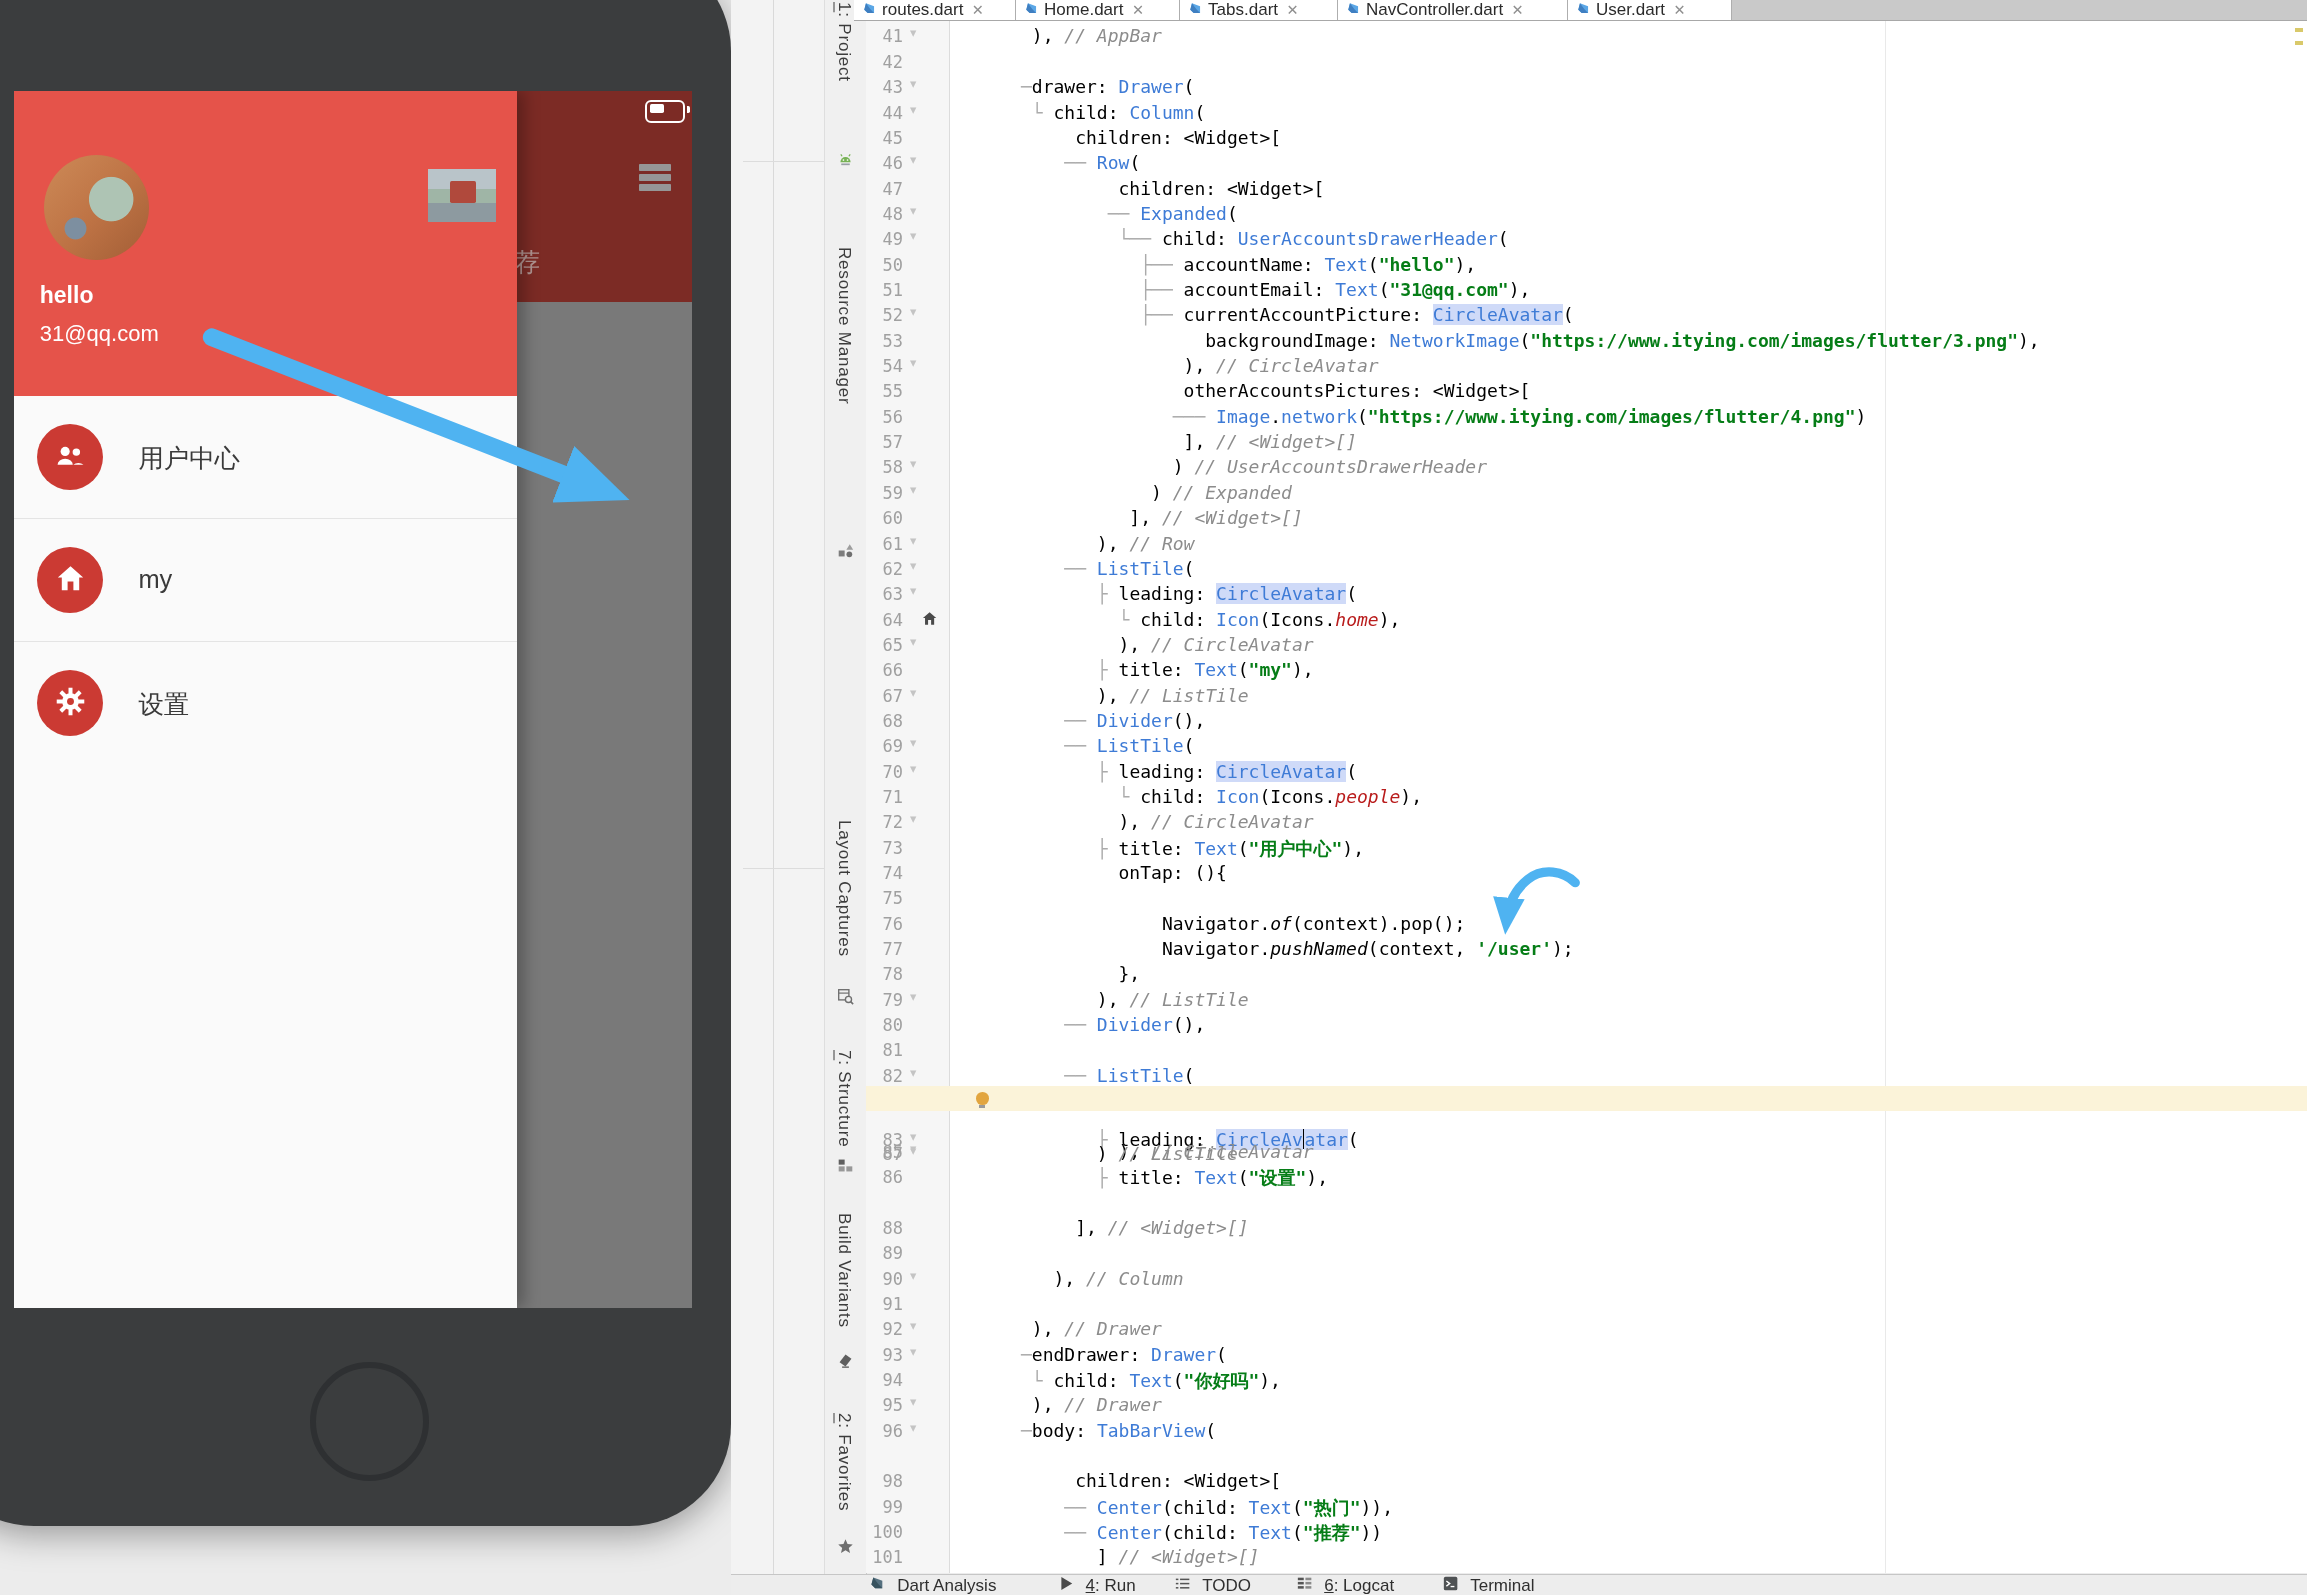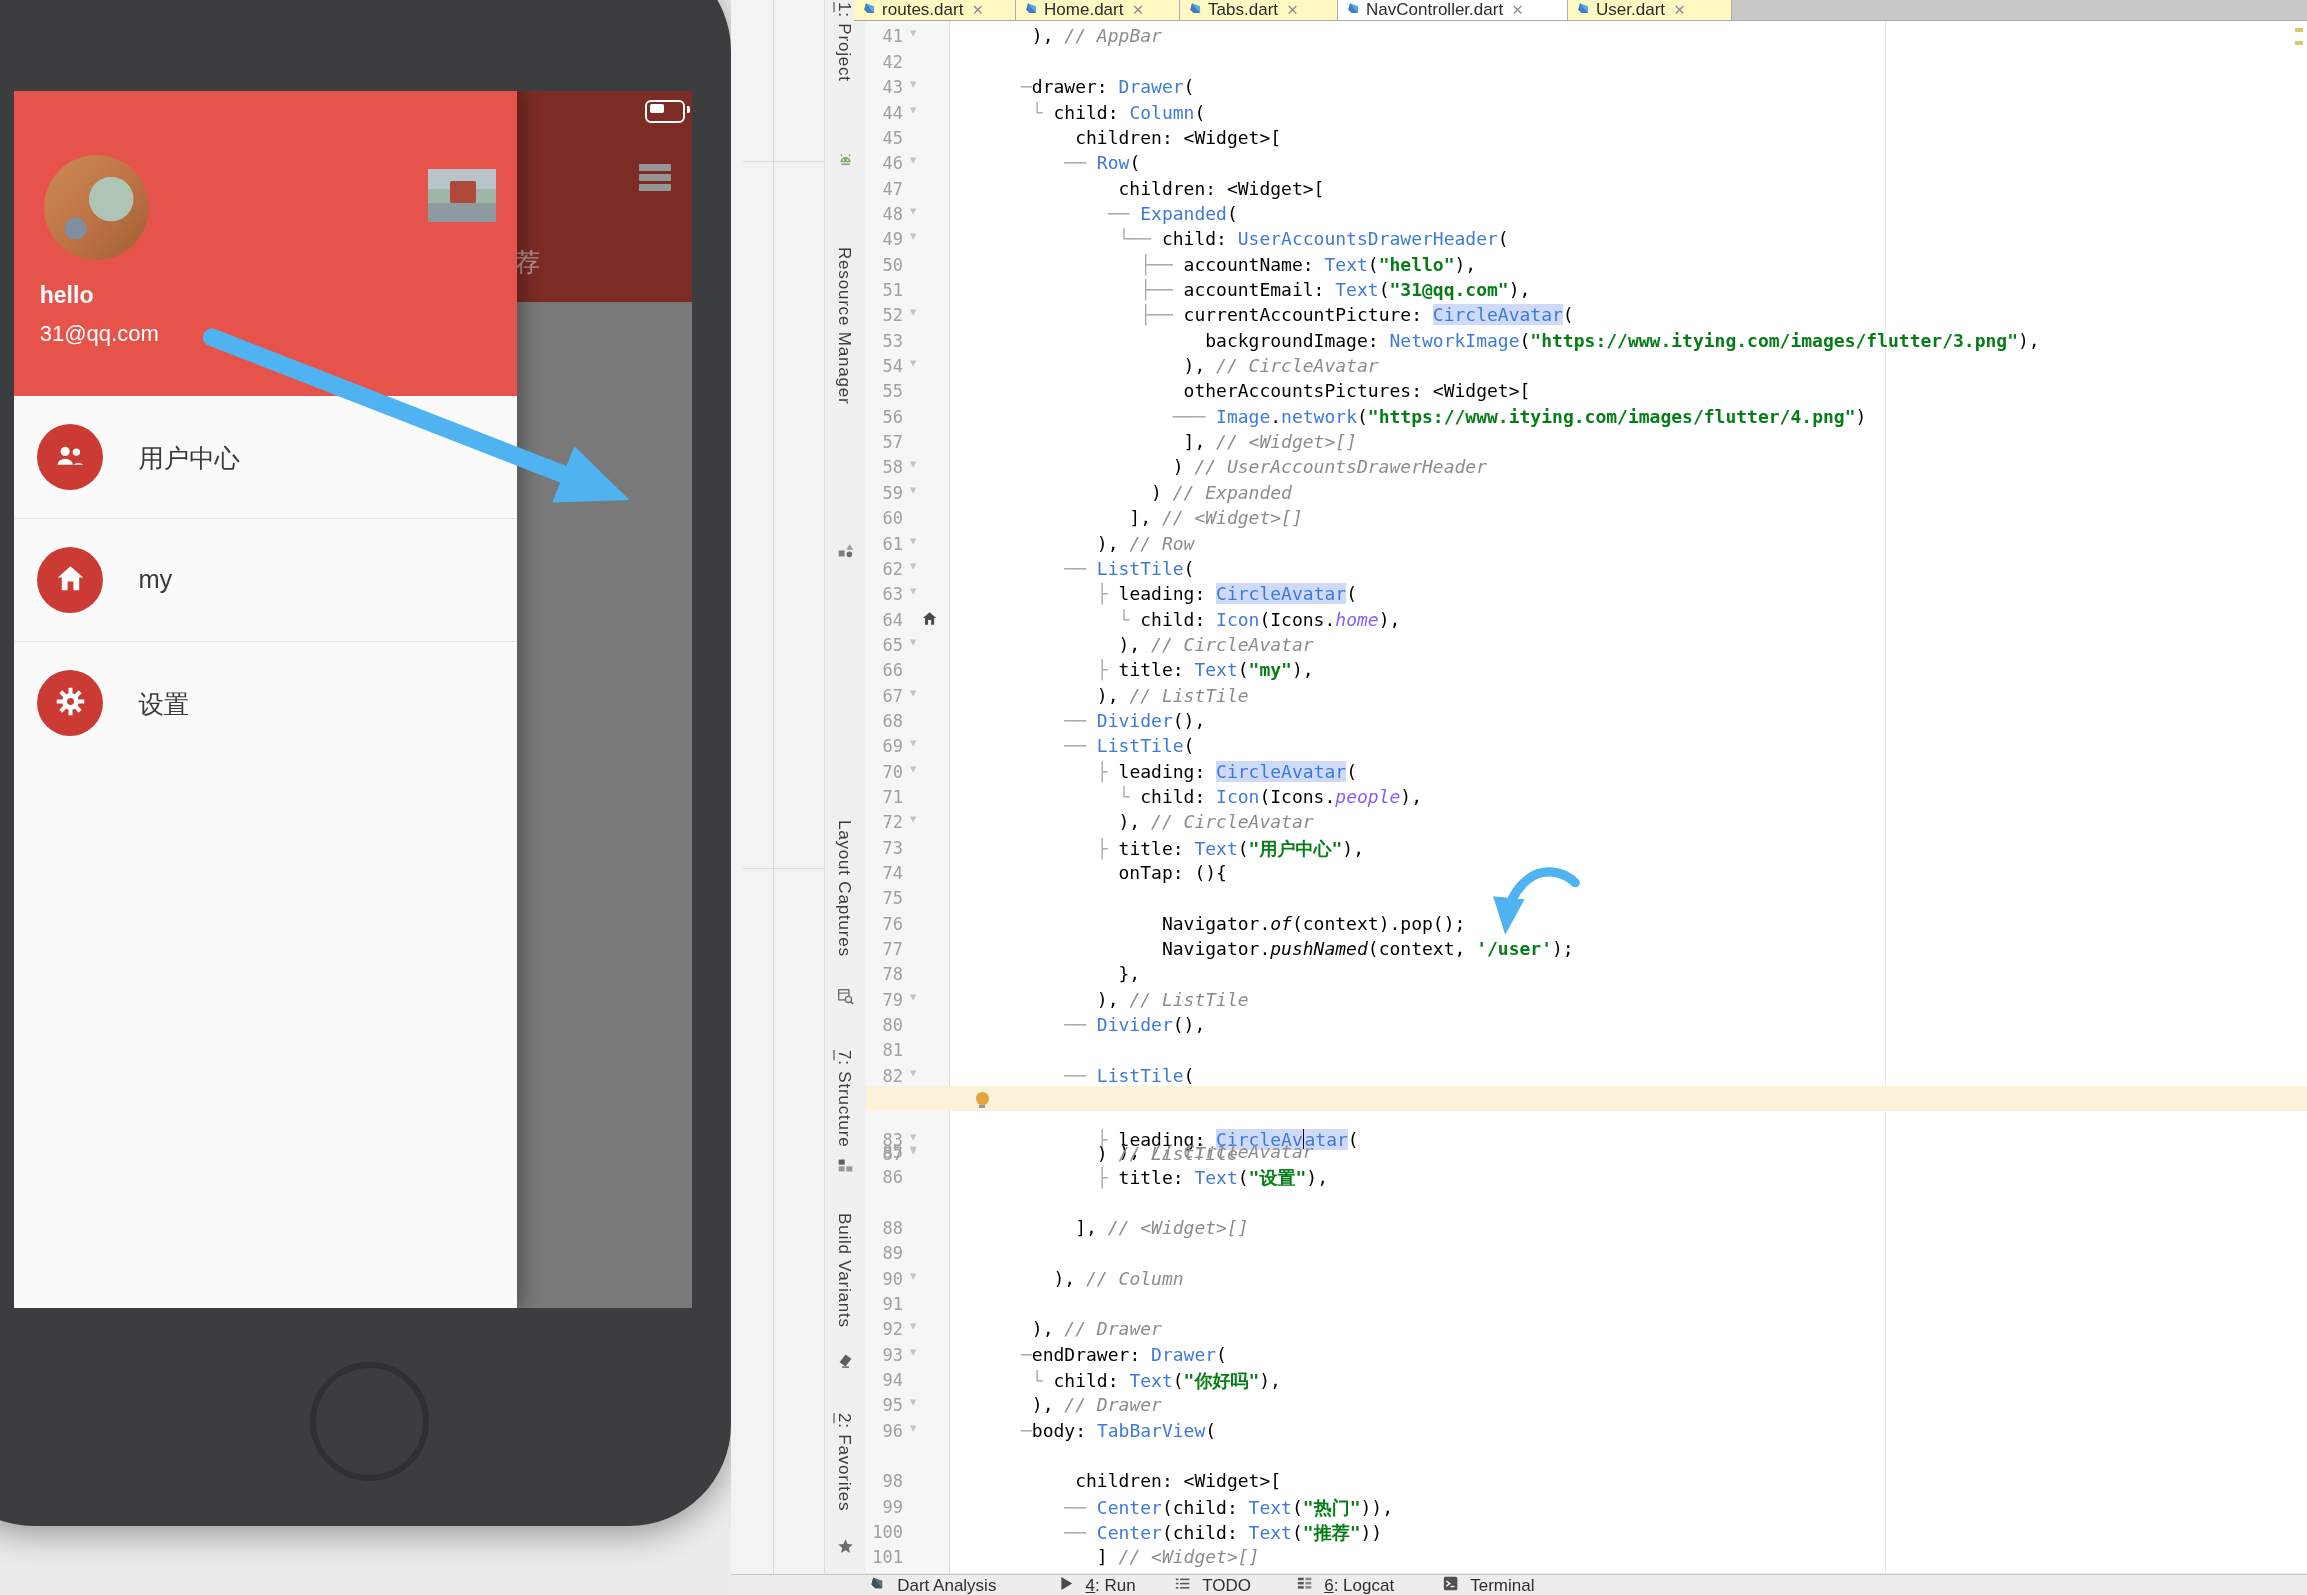--- a/index.html
+++ b/index.html
@@ -46,39 +46,39 @@
   .sliver .v{position:absolute;left:42px;top:0;width:0.8px;height:1596px;background:#d9d9d9;}
   .sliver .h1{position:absolute;left:12px;top:161px;width:81px;height:0.8px;background:#dcdcdc;}
   .sliver .h2{position:absolute;left:12px;top:868px;width:81px;height:0.8px;background:#dcdcdc;}
   
   .strip{position:absolute;left:824px;top:0;width:41px;height:1596px;background:#f0f0f0;
          border-left:0.8px solid #dedede;border-right:0.8px solid #c9c9c9;}
   .strip-label{position:absolute;left:8.5px;writing-mode:vertical-rl;font-size:17px;color:#3c3c3c;letter-spacing:0.8px;cursor:default;}
   .strip-label u{text-decoration:underline;}
   .strip-icon{position:absolute;left:12px;width:17px;height:17px;}
   .tabbar{position:absolute;left:854px;top:0;width:1453px;height:20.3px;background:#c9c9c9;border-bottom:0.8px solid #a8a8a8;display:flex;}
-  .tab{height:20.3px;display:flex;align-items:center;padding:0 8.5px;background:#fef9c3;
+  .tab{height:20.3px;display:flex;align-items:center;padding:0 8.5px;background:#ffffff;
        border-right:0.8px solid #aeaeae;font-size:17px;color:#2b2b2b;}
   .tab.active{background:#ffffff;}
   .tab .x{margin-left:8.5px;color:#8f8f8f;font-size:14.4px;}
   .tab svg{margin-right:6px;}
   .editor{position:absolute;left:866px;top:21px;width:1441px;height:1552px;background:#ffffff;overflow:hidden;}
   .gutterbg{position:absolute;left:0;top:0;width:83px;height:100%;background:#f6f6f6;border-right:0.8px solid #dcdcdc;}
   .curline{position:absolute;left:0;width:100%;height:25.4px;background:#fbf3d9;}
   .wrapguide{position:absolute;left:1019px;top:0;width:0.8px;height:100%;background:#e9e9e9;}
   .codeline{position:absolute;left:0;width:100%;height:25.4px;white-space:pre;}
   .lnum{position:absolute;left:0;top:2.5px;width:37px;text-align:right;color:#a0a0a0;
         font:17px "DejaVu Sans Mono",monospace;}
   .fold{position:absolute;left:44px;top:1.7px;color:#c4c4c4;font-size:12.7px;}
   .gicon{position:absolute;left:56px;top:4.2px;width:15.2px;height:15.2px;}
   .code{position:absolute;left:155px;top:1.7px;font:18px "DejaVu Sans Mono",monospace;color:#000;}
   .t-g{color:#ababab;} .t-gb{color:#4c84e8;}
   .t-c{color:#3e7bd6;} .t-s{color:#067d17;font-weight:bold;}
   .t-m{color:#8c8c8c;font-style:italic;}
-  .t-e{color:#8b5cf6;font-style:italic;}
+  .t-e{color:#b91c1c;font-style:italic;}
   .t-k{color:#0033b3;font-weight:bold;}
   .t-f{color:#871094;font-weight:bold;text-decoration:underline;}
   .t-i{font-style:italic;}
   .t-hl{color:#3e7bd6;background:#cfdaf8;}
   .caret{display:inline-block;width:1.7px;height:20.3px;background:#000;vertical-align:-3.4px;}
   .bulb{position:absolute;left:110px;width:12.7px;height:12.7px;background:#e2a53e;border-radius:50%;}
   .bulb:after{content:"";position:absolute;left:3.4px;top:12.7px;width:6px;height:3.4px;background:#9a9a9a;}
   .mark{position:absolute;right:4.2px;width:7.6px;height:4.2px;background:#d9c96a;}
   .statusbar{position:absolute;left:731px;top:1574px;width:1576px;height:22px;background:#ededed;border-top:0.8px solid #c6c6c6;}
   .sb-item{position:absolute;top:0.8px;display:flex;align-items:center;font-size:17px;color:#2f2f2f;}

